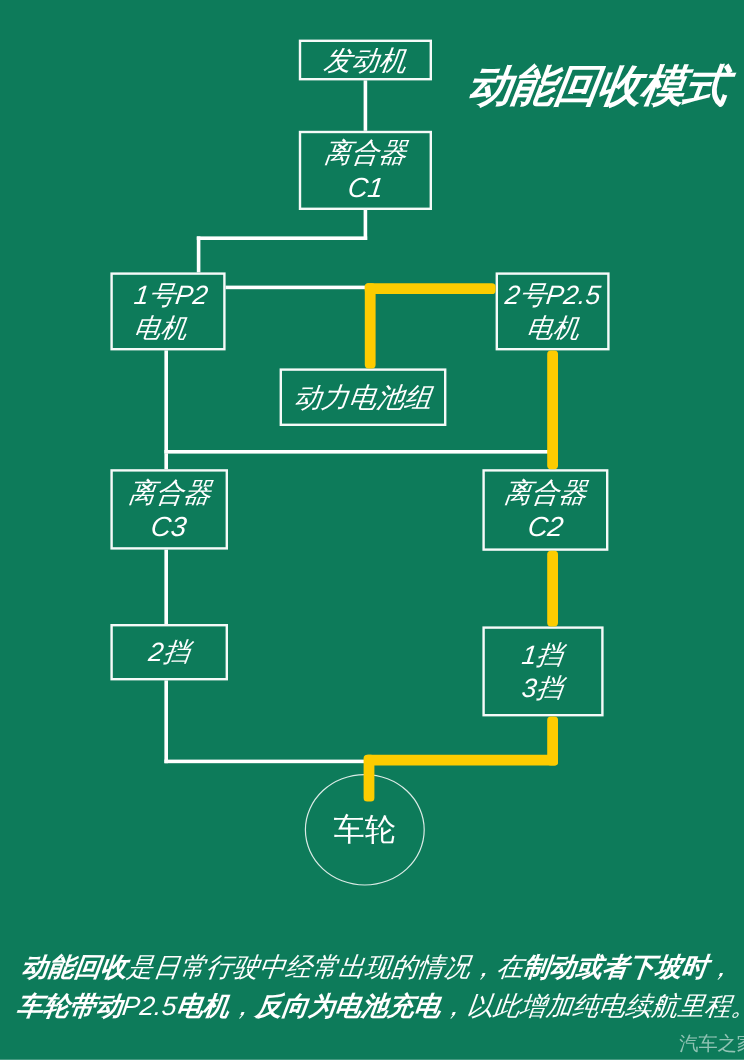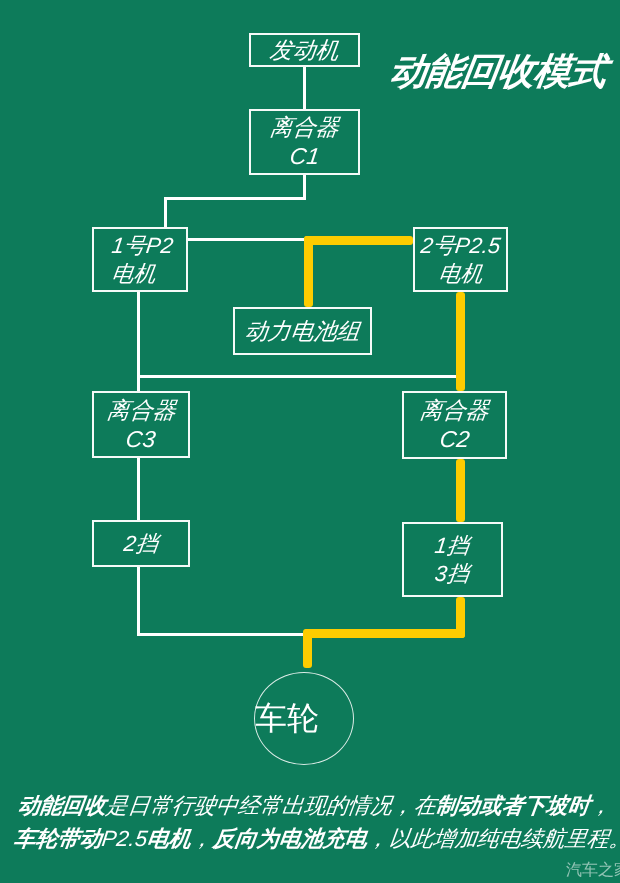--- a/index.html
+++ b/index.html
@@ -34,26 +34,26 @@
   #node-c1       {left:249px;top:109px;width:111px;height:66px;font-size:23px;}
   #node-motor1   {left:92px; top:227px;width:96px; height:65px;font-size:22px;align-items:flex-start;padding-left:18px;text-align:left;}
   #node-motor2   {left:413px;top:227px;width:95px; height:65px;font-size:22px;}
   #node-battery  {left:233px;top:307px;width:139px;height:48px;font-size:23px;}
   #node-c3       {left:92px; top:391px;width:98px; height:67px;font-size:23px;}
   #node-c2       {left:402px;top:391px;width:105px;height:68px;font-size:23px;}
   #node-gear2    {left:92px; top:520px;width:98px; height:47px;font-size:22px;}
   #node-gear13   {left:402px;top:522px;width:101px;height:75px;font-size:22px;}
   #node-wheel{
     position:absolute;
-    left:254px;top:672px;width:100px;height:93px;
+    left:254px;top:645px;width:100px;height:93px;
     border:1.5px solid rgba(255,255,255,.85);
     border-radius:50%;
     box-sizing:border-box;
-    display:flex;justify-content:flex-start;align-items:center;
-    font-size:32px;
+    display:flex;justify-content:center;align-items:center;
+    font-size:26px;
   }
   
   .wline{position:absolute;background:#ffffff;z-index:1;}
   .yline{position:absolute;background:#fdcc00;z-index:2;border-radius:3px;}
   
   #w-engine-c1   {left:303px;top:67px; width:3px;  height:42px;}
   #w-c1-stub     {left:303px;top:175px;width:3px;  height:25px;}
   #w-c1-horiz    {left:164px;top:197px;width:142px;height:3px;}
   #w-to-motor1   {left:164px;top:197px;width:3px;  height:30px;}
   #w-motor1-right{left:188px;top:238px;width:118px;height:3px;}

